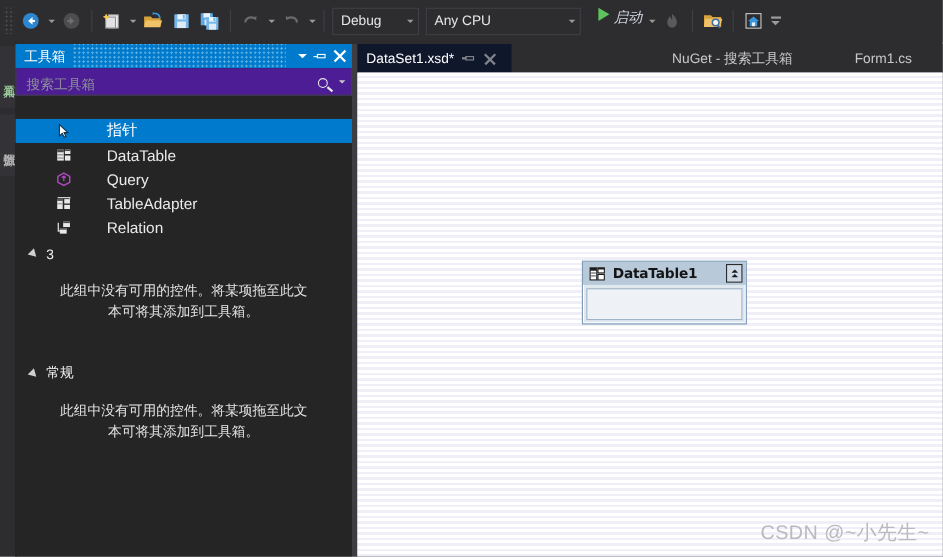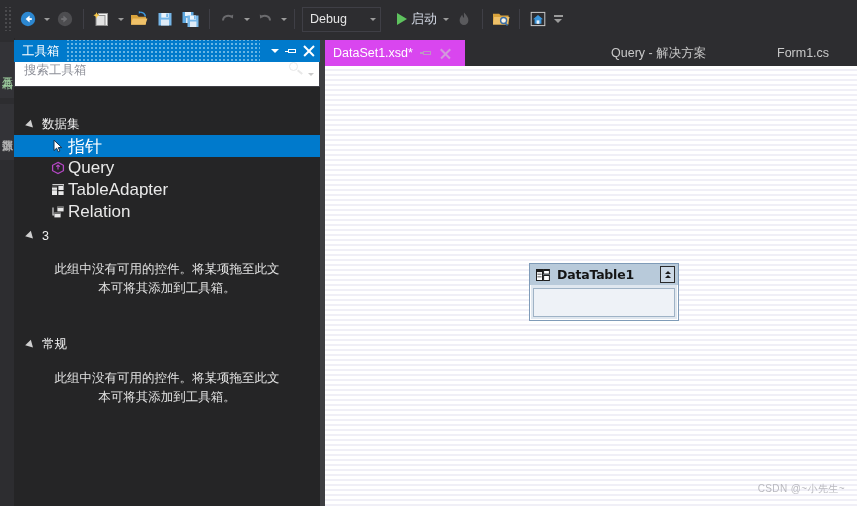--- a/index.html
+++ b/index.html
@@ -28,21 +28,21 @@
     border-right:3.5px solid transparent;border-top:3.5px solid #9b9b9b;}
   .combo{
     height:23px;min-width:66px;background:#2d2d30;border:1px solid #3f3f46;
     display:flex;align-items:center;justify-content:space-between;
     padding:0 4px 0 7px;color:#e6e6e6;font-size:12.5px;margin-left:2px;
   }
   .combo .cv{white-space:nowrap;}
   .combo i{display:block;width:0;height:0;margin-left:8px;
     border-left:3.5px solid transparent;border-right:3.5px solid transparent;
     border-top:3.5px solid #9b9b9b;}
-  .start-btn{display:flex;align-items:center;height:24px;padding:0 3px 0 2px;}
+  .start-btn{display:flex;align-items:flex-start;height:24px;padding:0 3px 0 2px;font-style:italic;}
   .start-btn .lbl{color:#cfd4e0;font-size:13px;margin-left:4px;}
   .play{width:0;height:0;border-top:6px solid transparent;border-bottom:6px solid transparent;
     border-left:10px solid #5ec25e;}
   .ovf{width:14px;height:24px;display:flex;flex-direction:column;align-items:center;justify-content:center;}
   .ovf u{display:block;width:9px;height:1.5px;background:#9b9b9b;text-decoration:none;margin-bottom:2px;}
   .ovf i{display:block;width:0;height:0;border-left:4px solid transparent;
     border-right:4px solid transparent;border-top:4px solid #9b9b9b;}
 
   
   .vstrip{position:absolute;left:0;top:38px;width:14px;height:468px;background:#2d2d30;
@@ -64,89 +64,89 @@
     border-right:4px solid transparent;border-top:4.5px solid #ffffff;}
   .pin{position:relative;width:13px;height:13px;}
   .pin::before{content:"";position:absolute;left:3px;top:4.5px;width:8px;height:4px;
     border:1.6px solid #fff;box-sizing:border-box;}
   .pin::after{content:"";position:absolute;left:0px;top:6px;width:4px;height:1.6px;background:#fff;}
   .xm{position:relative;width:12px;height:12px;}
   .xm::before,.xm::after{content:"";position:absolute;left:-1px;top:5px;width:14px;height:1.8px;background:#fff;}
   .xm::before{transform:rotate(45deg);}
   .xm::after{transform:rotate(-45deg);}
 
-  .tb-search{height:24px;background:#ffffff;border:1px solid #3f3f46;border-top:none;
-    display:flex;align-items:flex-start;padding:0 2px 0 9px;}
+  .tb-search{height:24px;background:#4c1d95;border:1px solid #3f3f46;border-top:none;
+    display:flex;align-items:flex-end;padding:0 2px 0 9px;}
   .tb-search .ph{flex:1;font-size:12.5px;color:#8e9099;}
   .mag{position:relative;width:15px;height:15px;margin-right:2px;}
   .mag::before{content:"";position:absolute;left:1px;top:0px;width:9px;height:9px;
     border:1.8px solid #e8e8e8;border-radius:50%;box-sizing:border-box;}
   .mag::after{content:"";position:absolute;left:9px;top:8.5px;width:5.5px;height:2px;
     background:#e8e8e8;transform:rotate(40deg);}
   .sdrop{width:12px;height:24px;display:flex;align-items:center;justify-content:center;}
   .sdrop i{display:block;width:0;height:0;border-left:3.5px solid transparent;
     border-right:3.5px solid transparent;border-top:3.5px solid #c9c9c9;}
 
   .tb-body{position:absolute;left:0;top:68px;width:306px;height:398px;background:#252526;overflow:hidden;}
 
   .grp{display:flex;align-items:center;height:21px;padding-left:13px;}
   .tri{width:0;height:0;border-top:4.5px solid transparent;border-bottom:4.5px solid transparent;
     border-left:7px solid #d0d0d0;transform:rotate(45deg);margin-right:8px;}
   .grp .gt{font-size:12.5px;color:#f0f0f0;}
   .grp .gt.num{color:#f0f0f0;}
 
   .item{display:flex;align-items:center;height:22px;padding-left:36px;}
   .item.sel{background:#007acc;}
-  .item .ilbl{font-size:17px;color:#e9e9e9;margin-left:2px;}
+  .item .ilbl{font-size:14px;color:#e9e9e9;margin-left:31px;}
   .item.sel .ilbl{color:#ffffff;}
   .ico{width:16px;height:16px;position:relative;flex:none;}
 
   .empty{font-size:12.5px;color:#e3e3e3;line-height:19px;text-align:center;
     padding:0 36px;margin-top:14px;}
 
   
   .splitter{position:absolute;left:320px;top:40px;width:5px;height:466px;background:#3e3e42;}
 
   
   .tabrow{position:absolute;left:325px;top:40px;width:532px;height:26px;background:#2d2d30;}
   .dtab{position:absolute;top:0;height:26px;display:flex;align-items:center;padding:0 6px 0 8px;}
   .dtab .dl{font-size:12.5px;white-space:nowrap;}
-  .dtab.active{background:#d946ef;}
+  .dtab.active{background:#0f172a;}
   .dtab.active .dl{color:#ffffff;}
   .dtab .dl.dim{color:#c9c9c9;}
   .tpin{position:relative;width:12px;height:12px;margin-left:7px;opacity:.72;}
   .tpin::before{content:"";position:absolute;left:3px;top:4px;width:8px;height:4px;
     border:1.5px solid #b4b4b4;box-sizing:border-box;}
   .tpin::after{content:"";position:absolute;left:0;top:5.3px;width:4px;height:1.5px;background:#b4b4b4;}
   .tx{position:relative;width:11px;height:11px;margin-left:8px;opacity:.6;}
   .tx::before,.tx::after{content:"";position:absolute;left:-1px;top:5px;width:13px;height:1.5px;background:#cfcfcf;}
   .tx::before{transform:rotate(45deg);}
   .tx::after{transform:rotate(-45deg);}
 
   
   .surface{position:absolute;left:325px;top:66px;width:532px;height:440px;
     background:#ffffff;
     background-image:repeating-linear-gradient(to bottom,
       #ffffff 0px,#ffffff 3px,#f0eff7 3px,#f0eff7 5px);
     overflow:hidden;}
 
   .dtbl{position:absolute;left:204px;top:171px;width:148px;
     border:1px solid #7f9bb8;background:#dfe7ef;
-    box-shadow:0 0 0 1px #ffffff inset;margin-top:26px;}
+    box-shadow:0 0 0 1px #ffffff inset;}
   .dtbl-head{height:21px;display:flex;align-items:center;padding:0 3px 0 5px;
     background:#b8cada;}
   .dtbl-head .tn{flex:1;font-size:12.5px;font-weight:bold;color:#151515;margin-left:6px;
     font-family:"DejaVu Sans",sans-serif;letter-spacing:-.2px;}
   .chev{width:13px;height:15px;border:1px solid #2b2b2b;background:#ccd9e6;
     display:flex;flex-direction:column;align-items:center;justify-content:center;gap:1px;}
   .chev i{display:block;width:0;height:0;border-left:3.5px solid transparent;
     border-right:3.5px solid transparent;border-bottom:3.5px solid #1b1b1b;}
   .dtbl-body{height:27px;margin:3px;background:#eef2f7;border:1px solid #9fb3c6;}
 
-  .wm{position:absolute;right:12px;bottom:10px;font-size:10px;color:#b9b9bf;
+  .wm{position:absolute;right:12px;bottom:10px;font-size:18px;color:#b9b9bf;
     letter-spacing:.4px;white-space:nowrap;}
 </style>
 </head>
 <body>
 
 <div id="app">
 
   <div class="toolbar">
     <div class="grip"></div>
 
@@ -229,20 +229,24 @@
     <div class="tb-caret">
         <i></i>
       </div>
 
     <div class="tb-sep"></div>
 
     <div class="combo" style="width:62px">
       <span class="cv">Debug</span>
       <i></i>
     </div>
+    <div class="combo" style="width:128px;margin-left:6px">
+      <span class="cv">Any CPU</span>
+      <i></i>
+    </div>
 
     <div style="width:14px"></div>
 
     <div class="start-btn">
       <span class="play"></span>
       <span class="lbl">启动</span>
     </div>
     <div class="tb-caret">
         <i></i>
       </div>
@@ -309,34 +313,44 @@
     <div class="tb-search">
       <span class="ph">搜索工具箱</span>
       <span class="mag"></span>
       <span class="sdrop">
           <i></i>
         </span>
     </div>
 
     <div class="tb-body">
 
-      <div class="grp" style="margin-top:6px">
-        <span class="tri"></span>
-        <span class="gt">数据集</span>
-      </div>
 
       <div class="item sel">
         <span class="ico">
           <svg width="16" height="16" viewBox="0 0 16 16">
             <path d="M4 2.2 L4 12.6 L6.6 10.2 L8.3 13.8 L9.9 13 L8.3 9.6 L11.8 9.6 Z" fill="#ffffff" stroke="#15314a" stroke-width="1"></path>
           </svg>
         </span>
         <span class="ilbl">指针</span>
       </div>
 
+      <div class="item">
+        <span class="ico">
+          <svg width="16" height="16" viewBox="0 0 16 16">
+            <rect x="2" y="3" width="6" height="10" fill="#e8e8e8"></rect>
+            <rect x="2" y="3" width="6" height="2.4" fill="#4c4c4c"></rect>
+            <rect x="2" y="7" width="6" height="1.4" fill="#9e9e9e"></rect>
+            <rect x="2" y="10" width="6" height="1.4" fill="#9e9e9e"></rect>
+            <rect x="9" y="3" width="5" height="4" fill="#e8e8e8"></rect>
+            <rect x="9" y="8.4" width="5" height="4.6" fill="#e8e8e8"></rect>
+            <rect x="9" y="3" width="5" height="1.3" fill="#4c4c4c"></rect>
+          </svg>
+        </span>
+        <span class="ilbl">DataTable</span>
+      </div>
 
       <div class="item">
         <span class="ico">
           <svg width="16" height="16" viewBox="0 0 16 16">
             <path d="M8 2.4 L13.4 5.3 L13.4 10.7 L8 13.6 L2.6 10.7 L2.6 5.3 Z" fill="none" stroke="#b447c4" stroke-width="1.3"></path>
             <path d="M8 5 L8 9.6 M8 5 L6.2 6.6 M8 5 L9.8 6.6" stroke="#b447c4" stroke-width="1.2" fill="none"></path>
           </svg>
         </span>
         <span class="ilbl">Query</span>
       </div>
@@ -385,21 +399,21 @@
 
   <div class="splitter"></div>
 
   <div class="tabrow">
     <div class="dtab active" style="left:0;width:126px">
       <span class="dl">DataSet1.xsd*</span>
       <span class="tpin"></span>
       <span class="tx"></span>
     </div>
     <div class="dtab" style="left:278px">
-      <span class="dl dim">Query - 解决方案</span>
+      <span class="dl dim">NuGet - 搜索工具箱</span>
     </div>
     <div class="dtab" style="left:444px">
       <span class="dl dim">Form1.cs</span>
     </div>
   </div>
 
   <div class="surface">
 
     <div class="dtbl">
       <div class="dtbl-head">

